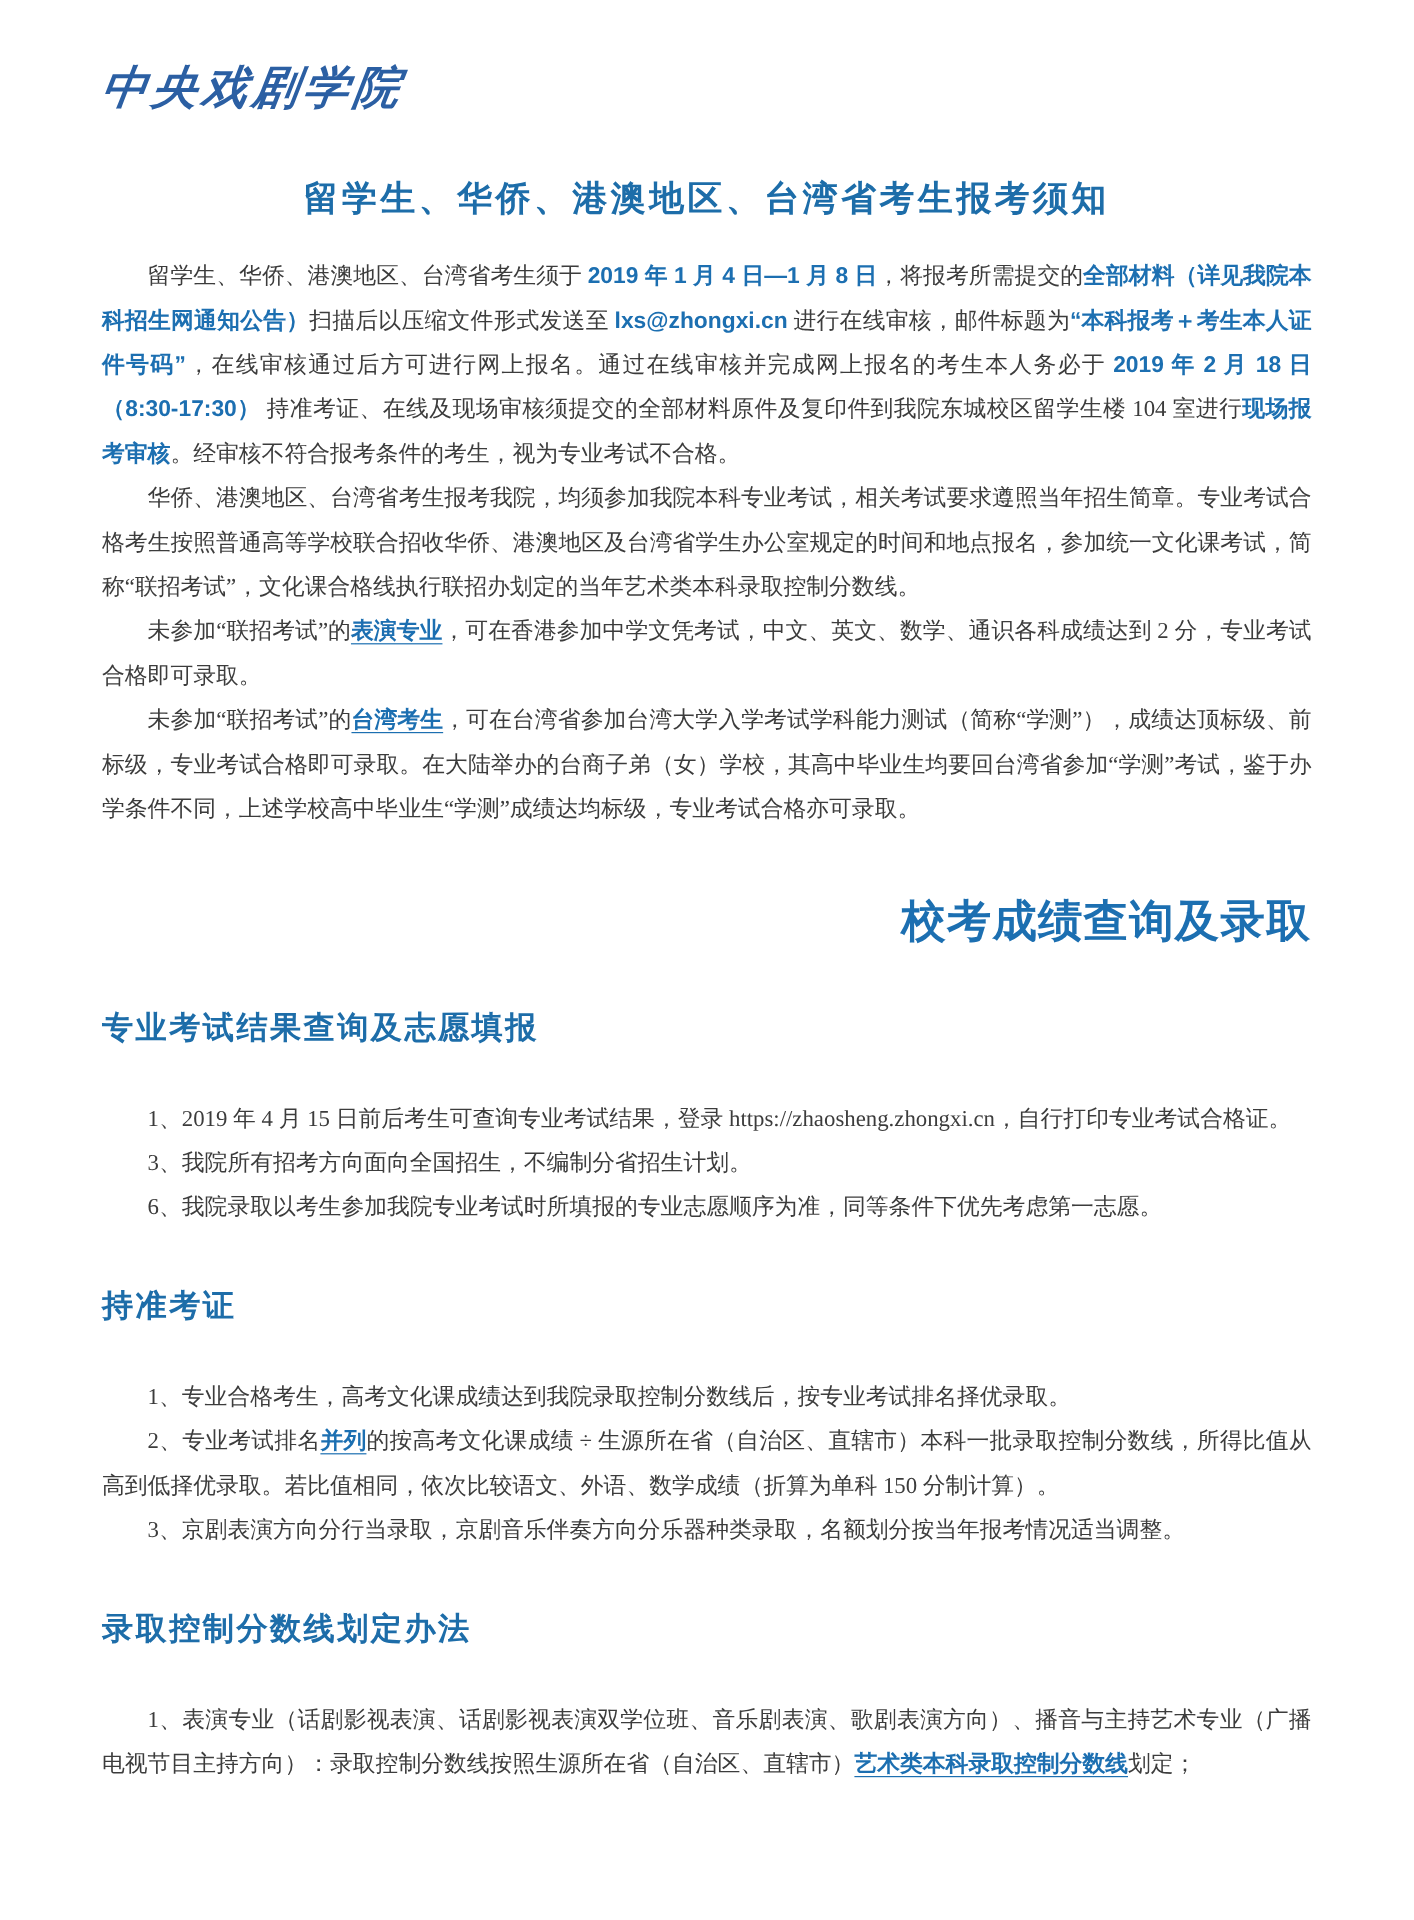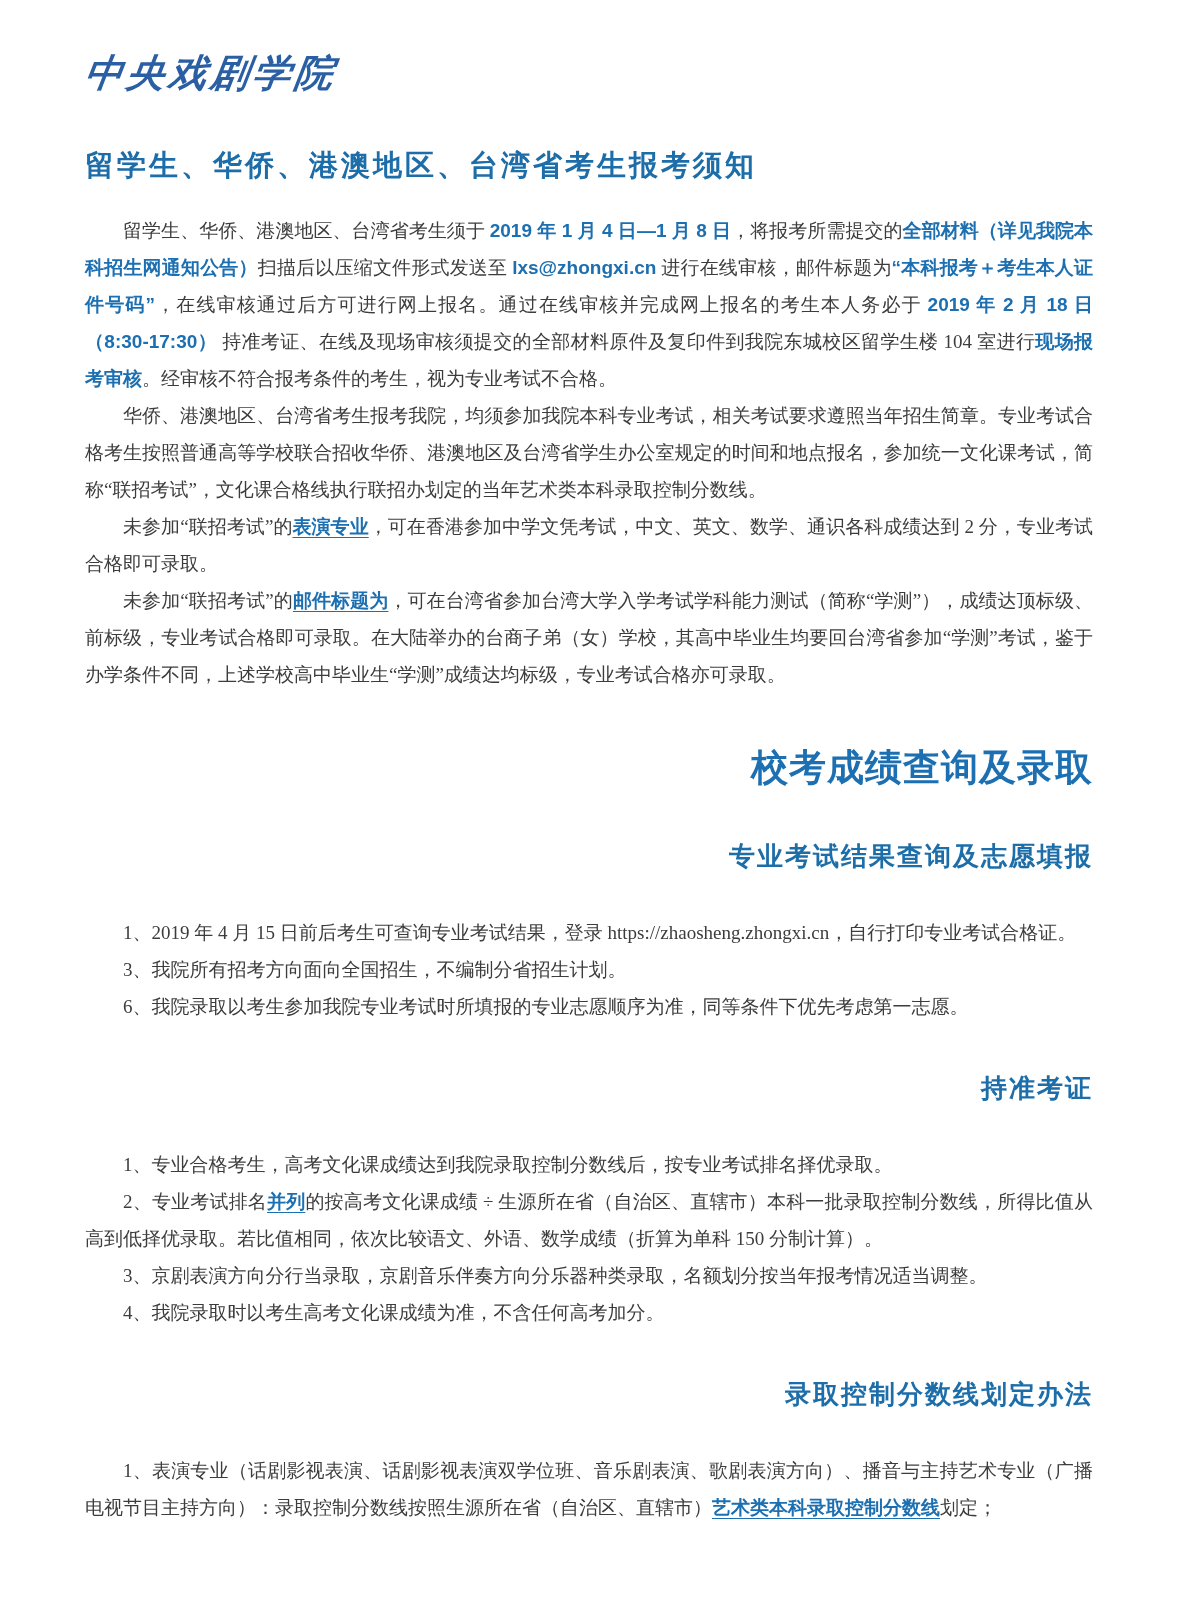--- a/index.html
+++ b/index.html
@@ -37,39 +37,39 @@
     font-family: "Liberation Sans", sans-serif;
     font-weight: bold;
     font-size: 13px;
     color: #27609f;
     letter-spacing: 0.2px;
     margin-top: 3px;
   }
   
   .doc-title {
     margin: 52px 0 26px 0;
-    text-align: left;
+    text-align: center;
     font-family: Liberation Mono, monospace;
     font-weight: bold;
     font-size: 29px;
     letter-spacing: 3px;
     color: var(--heading-blue, #1d6da9);
   }
   .main-heading {
     margin: 50px 0 18px 0;
     font-family: "Liberation Sans", sans-serif;
     font-weight: bold;
     font-size: 37px;
     letter-spacing: 1px;
     color: var(--accent-blue, #176aad);
     text-align: right;
   }
   .sub-heading {
     margin: 46px 0 40px 0;
-    text-align: right;
+    text-align: left;
     font-family: Liberation Mono, monospace;
     font-weight: bold;
     font-size: 26px;
     letter-spacing: 2px;
     color: var(--heading-blue, #1d6da9);
   }
   
   .body-para {
     margin: 0;
     font-size: 19px;
@@ -101,38 +101,37 @@
   <div class="logo-block">
     <div class="logo-cn">中央戏剧学院</div>
   </div>
 
   <h1 class="doc-title">留学生、华侨、港澳地区、台湾省考生报考须知</h1>
 
   <div>
       <p class="body-para"><span class="seg-n">留学生、华侨、港澳地区、台湾省考生须于 </span><span class="seg-b">2019 年 1 月 4 日—1 月 8 日</span><span class="seg-n">，将报考所需提交的</span><span class="seg-b">全部材料（详见我院本科招生网通知公告）</span><span class="seg-n">扫描后以压缩文件形式发送至 </span><span class="seg-b">lxs@zhongxi.cn</span><span class="seg-n"> 进行在线审核，邮件标题为</span><span class="seg-b">“本科报考＋考生本人证件号码”</span><span class="seg-n">，在线审核通过后方可进行网上报名。通过在线审核并完成网上报名的考生本人务必于 </span><span class="seg-b">2019 年 2 月 18 日（8:30-17:30）</span><span class="seg-n"> 持准考证、在线及现场审核须提交的全部材料原件及复印件到我院东城校区留学生楼 104 室进行</span><span class="seg-b">现场报考审核</span><span class="seg-n">。经审核不符合报考条件的考生，视为专业考试不合格。</span></p>
       <p class="body-para"><span class="seg-n">华侨、港澳地区、台湾省考生报考我院，均须参加我院本科专业考试，相关考试要求遵照当年招生简章。专业考试合格考生按照普通高等学校联合招收华侨、港澳地区及台湾省学生办公室规定的时间和地点报名，参加统一文化课考试，简称“联招考试”，文化课合格线执行联招办划定的当年艺术类本科录取控制分数线。</span></p>
       <p class="body-para"><span class="seg-n">未参加“联招考试”的</span><span class="seg-bu">表演专业</span><span class="seg-n">，可在香港参加中学文凭考试，中文、英文、数学、通识各科成绩达到 2 分，专业考试合格即可录取。</span></p>
-      <p class="body-para"><span class="seg-n">未参加“联招考试”的</span><span class="seg-bu">邮件标题为</span><span class="seg-n">，可在台湾省参加台湾大学入学考试学科能力测试（简称“学测”），成绩达顶标级、前标级，专业考试合格即可录取。在大陆举办的台商子弟（女）学校，其高中毕业生均要回台湾省参加“学测”考试，鉴于办学条件不同，上述学校高中毕业生“学测”成绩达均标级，专业考试合格亦可录取。</span></p>
+      <p class="body-para"><span class="seg-n">未参加“联招考试”的</span><span class="seg-bu">台湾考生</span><span class="seg-n">，可在台湾省参加台湾大学入学考试学科能力测试（简称“学测”），成绩达顶标级、前标级，专业考试合格即可录取。在大陆举办的台商子弟（女）学校，其高中毕业生均要回台湾省参加“学测”考试，鉴于办学条件不同，上述学校高中毕业生“学测”成绩达均标级，专业考试合格亦可录取。</span></p>
     </div>
 
   <h2 class="main-heading">校考成绩查询及录取</h2>
 
   <div>
       <div class="subsection">
         <h3 class="sub-heading">专业考试结果查询及志愿填报</h3>
         <p class="body-para"><span class="seg-n">1、2019 年 4 月 15 日前后考生可查询专业考试结果，登录 </span><span class="seg-n">https://zhaosheng.zhongxi.cn</span><span class="seg-n">，自行打印专业考试合格证。</span></p>
         <p class="body-para"><span class="seg-n">3、我院所有招考方向面向全国招生，不编制分省招生计划。</span></p>
         <p class="body-para"><span class="seg-n">6、我院录取以考生参加我院专业考试时所填报的专业志愿顺序为准，同等条件下优先考虑第一志愿。</span></p>
       </div>
       <div class="subsection">
         <h3 class="sub-heading">持准考证</h3>
         <p class="body-para"><span class="seg-n">1、专业合格考生，高考文化课成绩达到我院录取控制分数线后，按专业考试排名择优录取。</span></p>
         <p class="body-para"><span class="seg-n">2、专业考试排名</span><span class="seg-bu">并列</span><span class="seg-n">的按高考文化课成绩 ÷ 生源所在省（自治区、直辖市）本科一批录取控制分数线，所得比值从高到低择优录取。若比值相同，依次比较语文、外语、数学成绩（折算为单科 150 分制计算）。</span></p>
         <p class="body-para"><span class="seg-n">3、京剧表演方向分行当录取，京剧音乐伴奏方向分乐器种类录取，名额划分按当年报考情况适当调整。</span></p>
-        <p class="body-para"><span class="seg-n">4、我院录取时以考生高考文化课成绩为准，不含任何高考加分。</span></p>
       </div>
       <div class="subsection">
         <h3 class="sub-heading">录取控制分数线划定办法</h3>
         <p class="body-para"><span class="seg-n">1、表演专业（话剧影视表演、话剧影视表演双学位班、音乐剧表演、歌剧表演方向）、播音与主持艺术专业（广播电视节目主持方向）：录取控制分数线按照生源所在省（自治区、直辖市）</span><span class="seg-bu">艺术类本科录取控制分数线</span><span class="seg-n">划定；</span></p>
       </div>
     </div>
 
 </div>
 
 </body></html>

